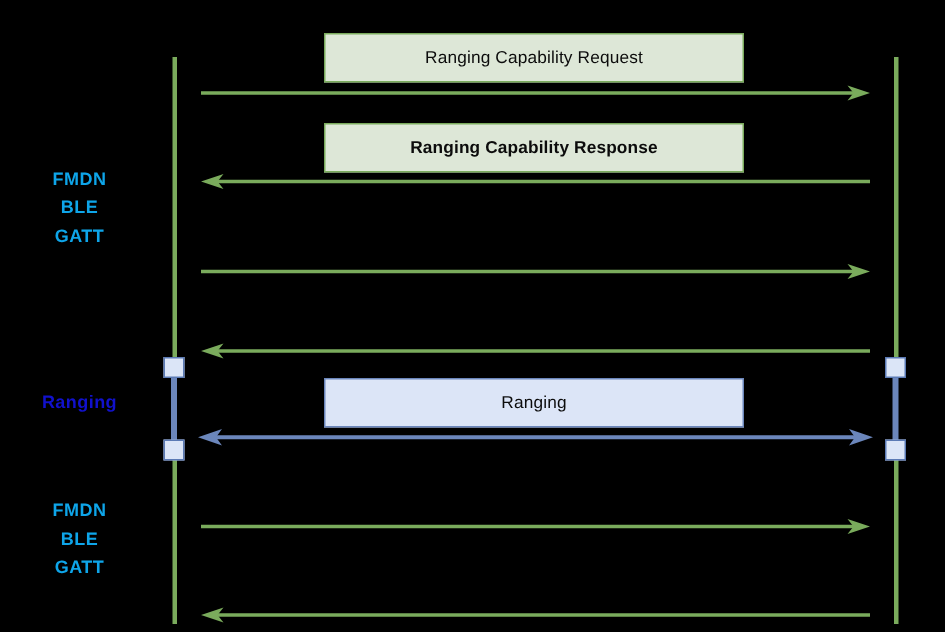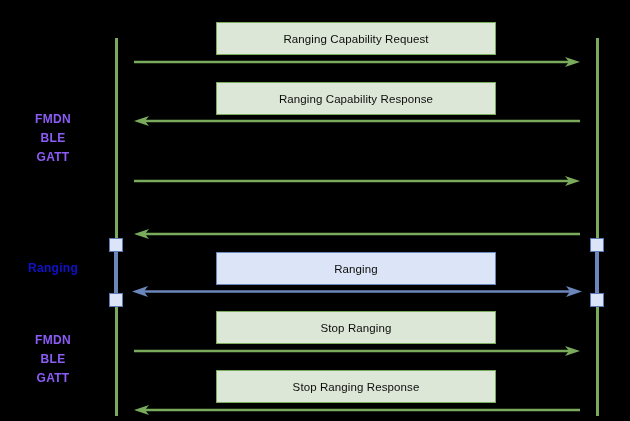--- a/index.html
+++ b/index.html
@@ -72,21 +72,21 @@
 
   
   .side-label {
     position: absolute;
     text-align: center;
     font-size: 12px;
     font-weight: bold;
     line-height: 19px;
     letter-spacing: 0.3px;
   }
-  .side-label.green { color: #8b5cf6; }
+  .side-label.green { color: #0ea5e9; }
   .side-label.blue  { color: #1111cc; }
 </style>
 </head>
 <body>
 
 <div id="canvas">
 
   <div class="lifeline" style="left:115px; top:38px; height:205px;"></div>
   <div class="lifeline blue-seg" style="left:114px; top:250px; height:50px;"></div>
   <div class="lifeline" style="left:115px; top:306px; height:110px;"></div>
@@ -119,21 +119,21 @@
   <div class="msg-box green" style="top:22px;">
     <span>Ranging Capability Request</span>
   </div>
   <div class="arrow" style="left:133px; top:56px; width:448px;">
     <svg width="448" height="12" viewBox="0 0 448 12">
       <line x1="1" y1="6" x2="440" y2="6" stroke="#7aab5c" stroke-width="2.4"></line>
       <polygon points="447,6 432,1 436,6 432,11" fill="#7aab5c"></polygon>
     </svg>
   </div>
 
-  <div class="msg-box green" style="top:82px;">
+  <div class="msg-box green" style="top:82px;font-weight:bold;">
     <span>Ranging Capability Response</span>
   </div>
   <div class="arrow" style="left:133px; top:115px; width:448px;">
     <svg width="448" height="12" viewBox="0 0 448 12">
       <line x1="8" y1="6" x2="447" y2="6" stroke="#7aab5c" stroke-width="2.4"></line>
       <polygon points="1,6 16,1 12,6 16,11" fill="#7aab5c"></polygon>
     </svg>
   </div>
 
   <div class="arrow" style="left:133px; top:175px; width:448px;">
@@ -154,33 +154,27 @@
     <span>Ranging</span>
   </div>
   <div class="arrow" style="left:131px; top:285px; width:452px;">
     <svg width="452" height="13" viewBox="0 0 452 13">
       <line x1="9" y1="6.5" x2="443" y2="6.5" stroke="#6b86bb" stroke-width="2.6"></line>
       <polygon points="1,6.5 17,1 13,6.5 17,12" fill="#6b86bb"></polygon>
       <polygon points="451,6.5 435,1 439,6.5 435,12" fill="#6b86bb"></polygon>
     </svg>
   </div>
 
-  <div class="msg-box green" style="top:311px;">
-    <span>Stop Ranging</span>
-  </div>
   <div class="arrow" style="left:133px; top:345px; width:448px;">
     <svg width="448" height="12" viewBox="0 0 448 12">
       <line x1="1" y1="6" x2="440" y2="6" stroke="#7aab5c" stroke-width="2.4"></line>
       <polygon points="447,6 432,1 436,6 432,11" fill="#7aab5c"></polygon>
     </svg>
   </div>
 
-  <div class="msg-box green" style="top:370px;">
-    <span>Stop Ranging Response</span>
-  </div>
   <div class="arrow" style="left:133px; top:404px; width:448px;">
     <svg width="448" height="12" viewBox="0 0 448 12">
       <line x1="8" y1="6" x2="447" y2="6" stroke="#7aab5c" stroke-width="2.4"></line>
       <polygon points="1,6 16,1 12,6 16,11" fill="#7aab5c"></polygon>
     </svg>
   </div>
 
 </div>
 
 </body></html>

